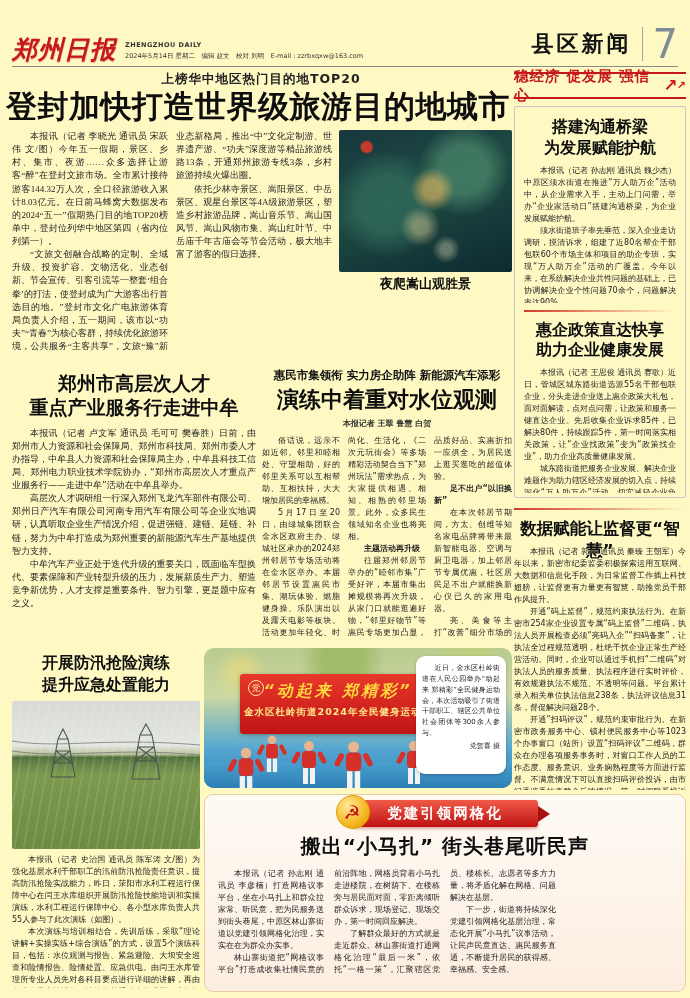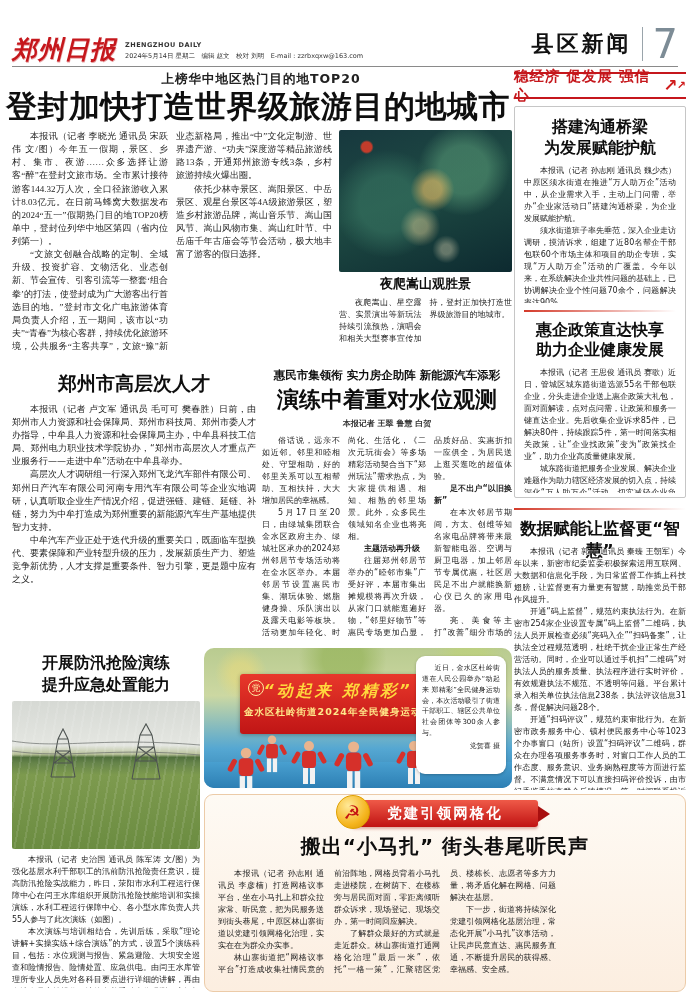--- a/index.html
+++ b/index.html
@@ -1,18 +1,18 @@
 <!DOCTYPE html>
 <html><head>
 <meta charset="utf-8">
 <style>
   *{margin:0;padding:0;box-sizing:border-box;}
   html,body{background:#e8e8e8;}
   body{font-family:"DejaVu Sans","Liberation Sans",sans-serif;}
-  .page{position:relative;width:690px;height:998px;margin:0 auto;background:#ffffff;overflow:hidden;color:#1c1c1c;}
+  .page{position:relative;width:690px;height:998px;margin:0 auto;background:#fef9c3;overflow:hidden;color:#1c1c1c;}
 
   
   .masthead{position:absolute;left:12px;top:24px;width:666px;height:38px;display:flex;justify-content:space-between;align-items:flex-end;}
   .mh-left{display:flex;align-items:flex-end;gap:9px;}
   .logo{font-family:"DejaVu Serif","Liberation Serif",serif;font-style:italic;font-weight:bold;font-size:25px;color:#c5171c;letter-spacing:1px;line-height:1;text-shadow:0.5px 0.5px 0 rgba(197,23,28,.4);}
   .mh-meta{font-size:6.5px;color:#333;line-height:1.6;padding-bottom:1px;}
   .mh-en{font-weight:bold;letter-spacing:.5px;}
   .mh-right{display:flex;align-items:center;gap:10px;}
   .section-name{font-size:22px;font-weight:bold;letter-spacing:3px;color:#111;}
   .mh-vline{width:1px;height:34px;background:#9aa4ab;}
@@ -134,29 +134,27 @@
   <h1 class="lead-headline">登封加快打造世界级旅游目的地城市</h1>
   <div class="lead-body">
     <div class="lead-cols">
       <p class="bt">本报讯（记者 李晓光 通讯员 宋跃伟 文/图）今年五一假期，景区、乡村、集市、夜游……众多选择让游客“醉”在登封文旅市场。全市累计接待游客144.32万人次，全口径旅游收入累计8.03亿元。在日前马蜂窝大数据发布的2024“五一”假期热门目的地TOP20榜单中，登封位列华中地区第四（省内位列第一）。</p>
       <p class="bt">“文旅文创融合战略的定制、全域升级、投资扩容、文物活化、业态创新、节会宣传、引客引流等一整套‘组合拳’的打法，使登封成为广大游客出行首选目的地。”登封市文化广电旅游体育局负责人介绍，五一期间，该市以“功夫”“青春”为核心客群，持续优化旅游环境，公共服务“主客共享”，文旅“豫”新业态新格局，推出“中”文化定制游、世界遗产游、“功夫”深度游等精品旅游线路13条，开通郑州旅游专线3条，乡村旅游持续火爆出圈。</p>
       <p class="bt">依托少林寺景区、嵩阳景区、中岳景区、观星台景区等4A级旅游景区，塑造乡村旅游品牌，嵩山音乐节、嵩山国风节、嵩山风物市集、嵩山红叶节、中岳庙千年古庙会等节会活动，极大地丰富了游客的假日选择。</p>
     </div>
     <div class="lead-right">
       <div class="photo-mountain"></div>
       <div class="photo-caption">夜爬嵩山观胜景</div>
-      <div class="lead-tail">
-        <p class="bt">夜爬嵩山、星空露营、实景演出等新玩法持续引流预热，演唱会和相关大型赛事宣传加持，登封正加快打造世界级旅游目的地城市。</p>
-      </div>
     </div>
   </div>
 
   <section class="talent">
     <h2 class="talent-title">
       <span>郑州市高层次人才</span><br>
+      <span>重点产业服务行走进中牟</span>
     </h2>
     <div class="talent-body">
       <p class="bt">本报讯（记者 卢文军 通讯员 毛可可 樊春胜）日前，由郑州市人力资源和社会保障局、郑州市科技局、郑州市委人才办指导，中牟县人力资源和社会保障局主办，中牟县科技工信局、郑州电力职业技术学院协办，“郑州市高层次人才重点产业服务行——走进中牟”活动在中牟县举办。</p>
       <p class="bt">高层次人才调研组一行深入郑州飞龙汽车部件有限公司、郑州日产汽车有限公司河南专用汽车有限公司等企业实地调研，认真听取企业生产情况介绍，促进强链、建链、延链、补链，努力为中牟打造成为郑州重要的新能源汽车生产基地提供智力支持。</p>
       <p class="bt">中牟汽车产业正处于迭代升级的重要关口，既面临车型换代、要素保障和产业转型升级的压力，发展新质生产力、塑造竞争新优势，人才支撑是重要条件、智力引擎，更是题中应有之义。</p>
     </div>
   </section>
 
   <section class="neighbor">
     <div class="nb-kicker">惠民市集领衔 实力房企助阵 新能源汽车添彩</div>

